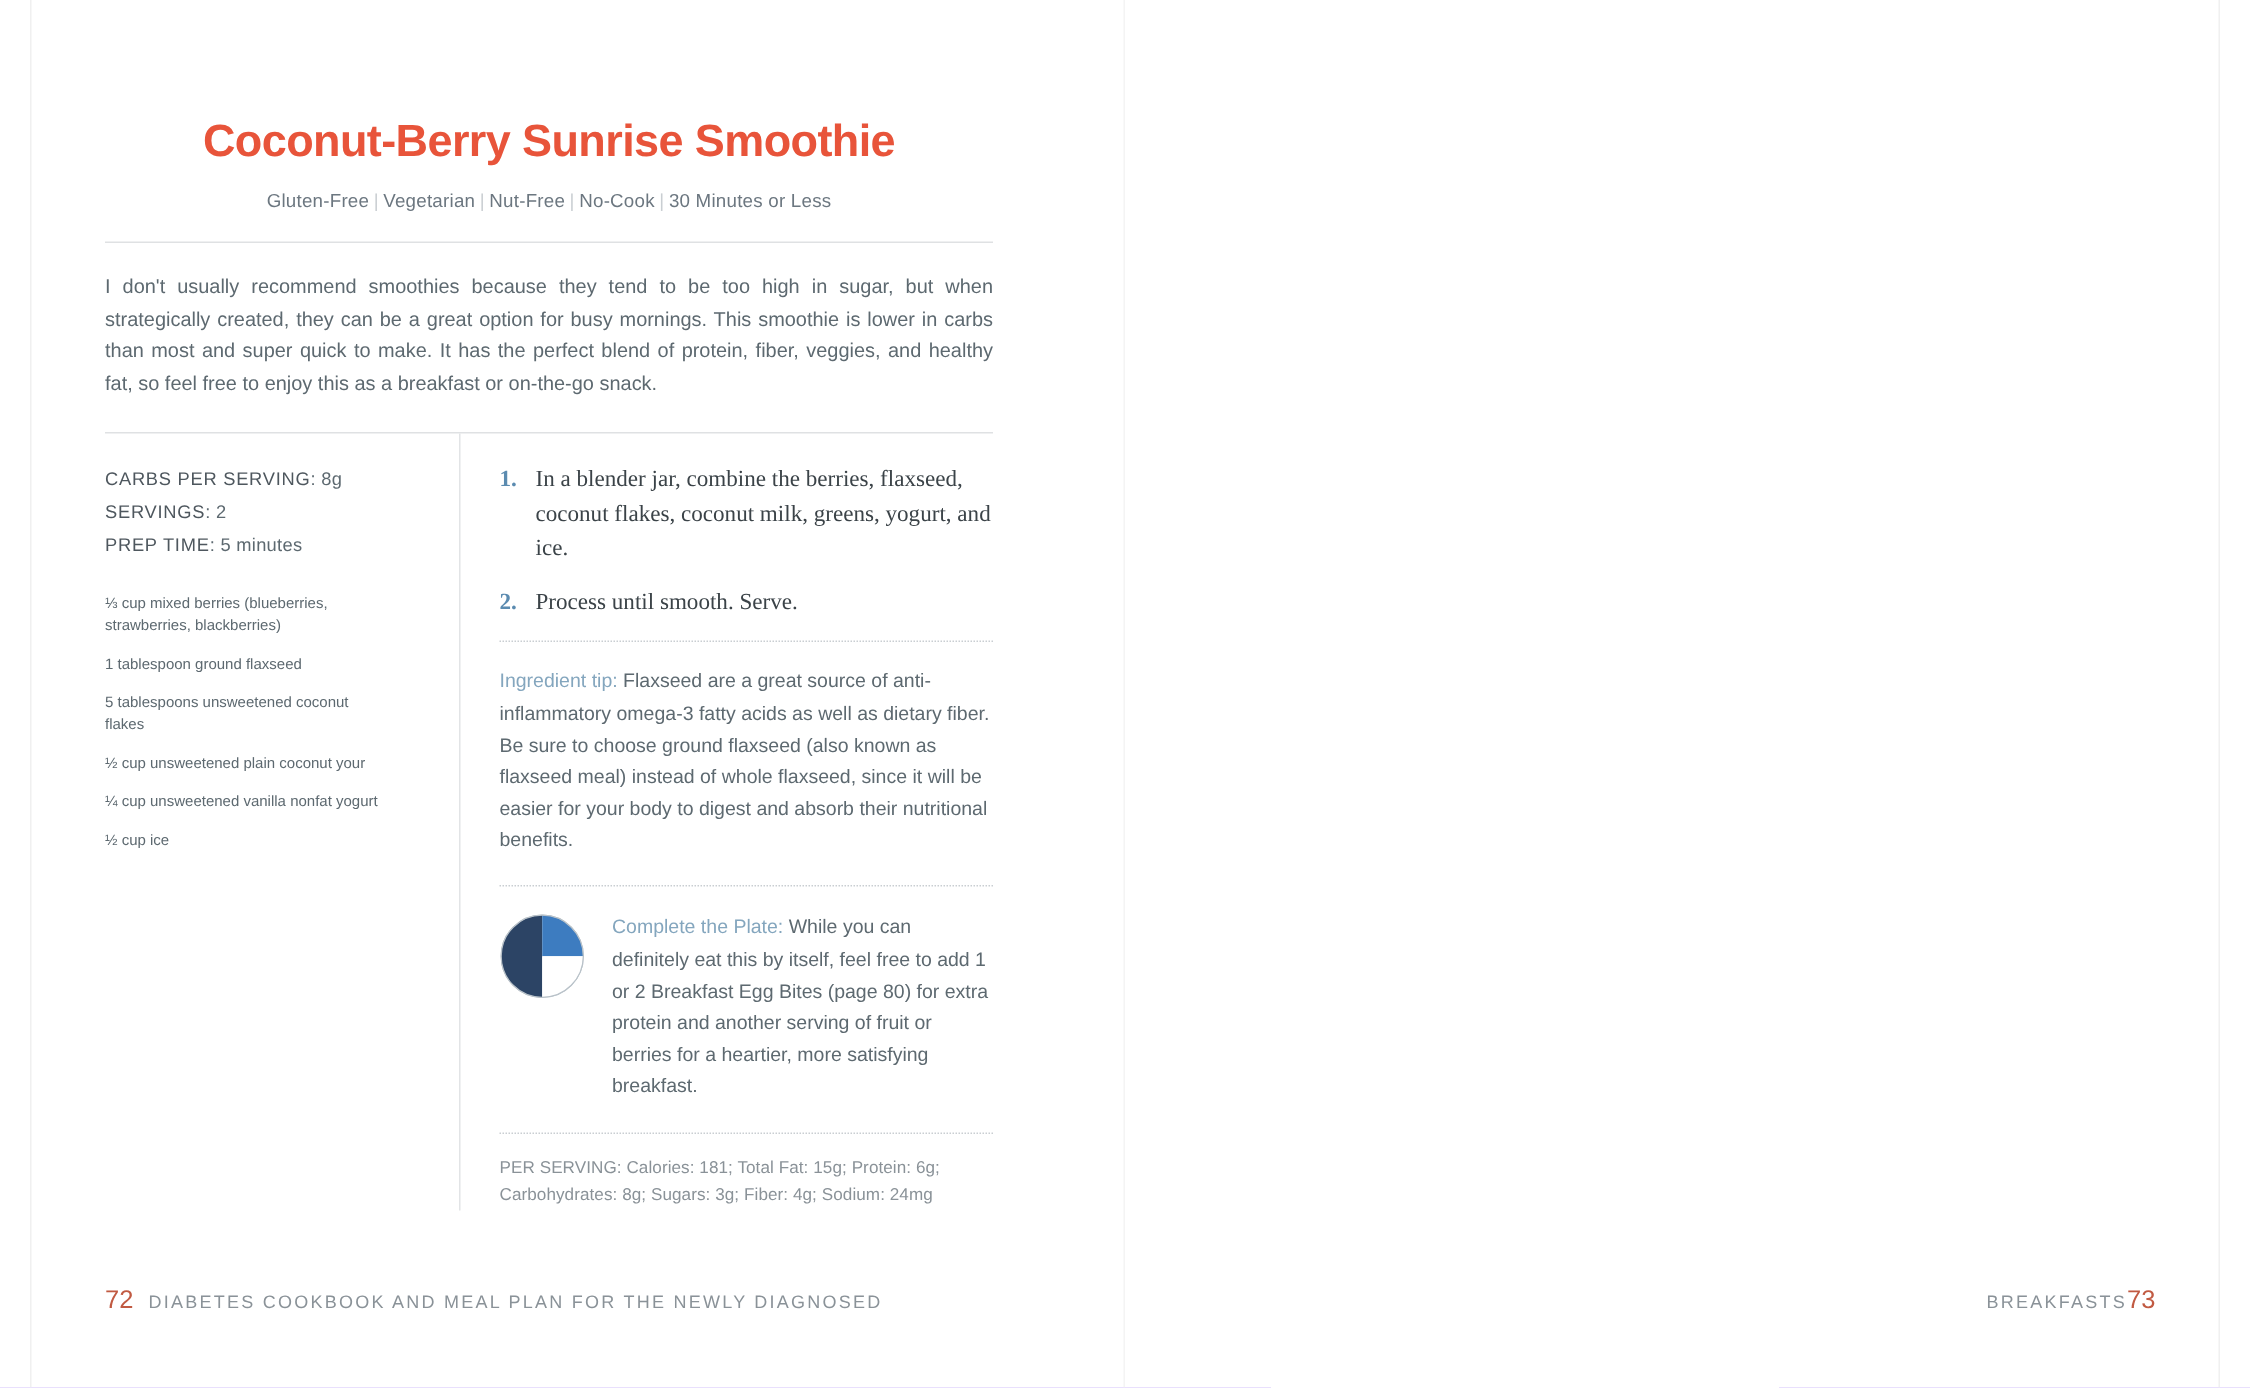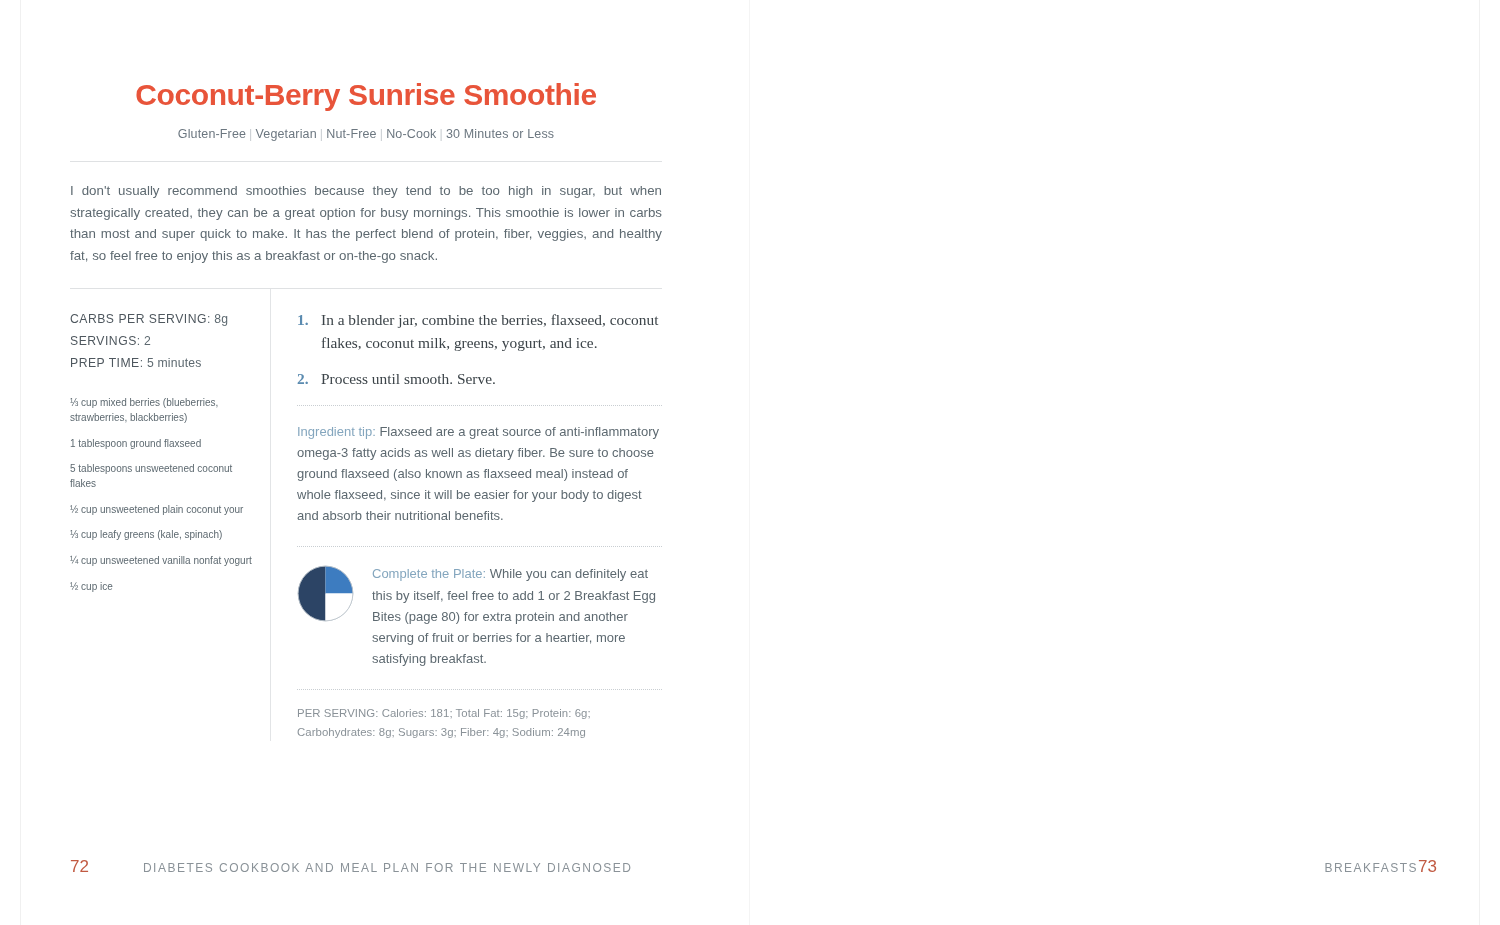--- a/index.html
+++ b/index.html
@@ -64,21 +64,21 @@
   
   .intro {
     font-size: 13.3px;
     line-height: 1.62;
     color: #5d6970;
     margin-top: 18px;
     text-align: justify;
   }
 
   
-  .body-cols { display: flex; margin-top: 0; }
+  .body-cols { display: flex; margin-top: 0; gap: 36px; }
   .col-meta {
     width: 200px;
     padding-right: 18px;
     padding-top: 20px;
   }
   .col-main {
     flex: 1;
     padding-left: 26px;
     padding-top: 20px;
     border-left: 1px solid #e2e4e6;
@@ -161,21 +161,21 @@
   
   .footer {
     position: absolute;
     bottom: 48px;
     font-size: 12px;
     color: #8a9298;
     letter-spacing: 1.5px;
     display: flex;
     align-items: baseline;
   }
-  .footer-left  { left: 70px; gap: 44px; }
+  .footer-left  { left: 70px; }
   .footer-right { right: 63px; }
   .folio {
     color: #c15a42;
     font-size: 17px;
     font-weight: normal;
     letter-spacing: 0;
   }
   .footer-left .folio { margin-right: 10px; }
   .footer-right .folio { margin-left: 0; }
 </style>
@@ -212,21 +212,20 @@
           </div>
           <div class="meta-line">
             <span class="meta-label">PREP TIME</span>: <span>5 minutes</span>
           </div>
 
           <div class="ing-list">
             <div class="ing-item">⅓ cup mixed berries (blueberries, strawberries, blackberries)</div>
             <div class="ing-item">1 tablespoon ground flaxseed</div>
             <div class="ing-item">5 tablespoons unsweetened coconut flakes</div>
             <div class="ing-item">½ cup unsweetened plain coconut your</div>
-            <div class="ing-item">⅓ cup leafy greens (kale, spinach)</div>
             <div class="ing-item">¼ cup unsweetened vanilla nonfat yogurt</div>
             <div class="ing-item">½ cup ice</div>
           </div>
         </div>
 
         <div class="col-main">
 
           <ol class="steps">
             <li class="step">
               <span class="step-num">1.</span>

